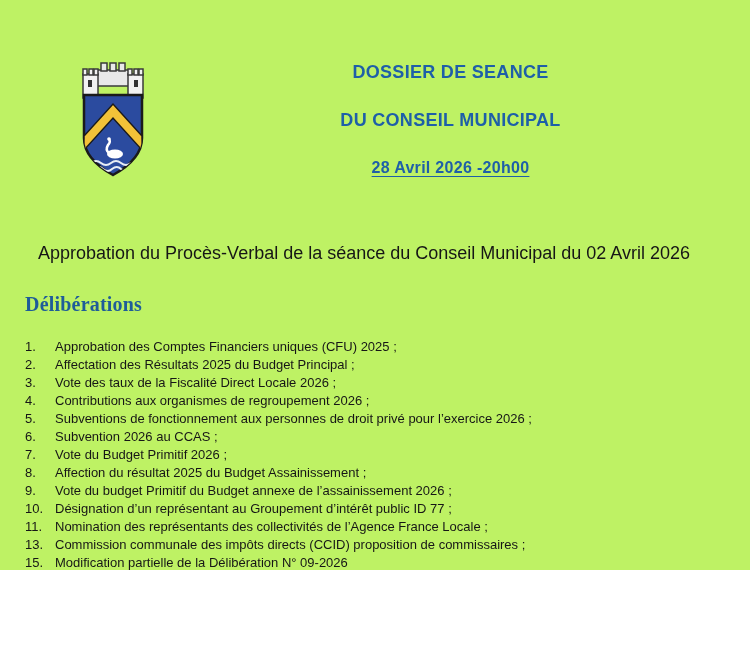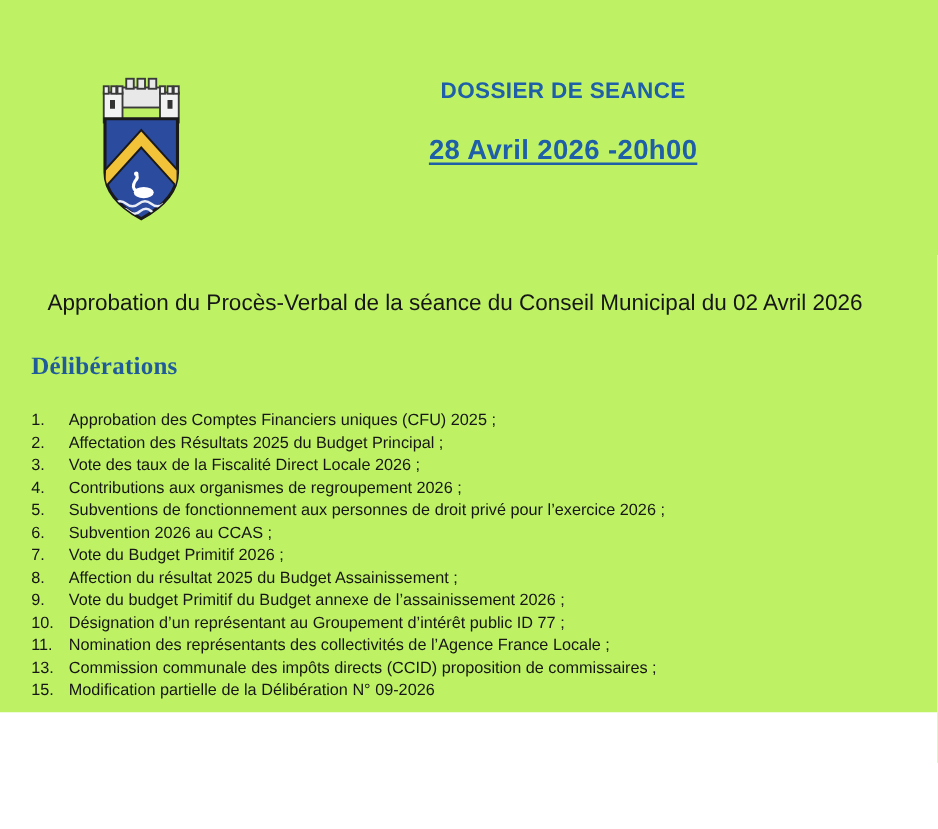--- a/index.html
+++ b/index.html
@@ -32,22 +32,22 @@
   }
   .title-line {
     color: #1E5FA8;
     font-weight: 700;
     font-size: 18px;
     line-height: 28px;
     margin-bottom: 20px;
     letter-spacing: 0.3px;
   }
   .title-line.underlined {
-    font-size: 22px;
-    margin-bottom: 0;
+    font-size: 16px;
+    margin-bottom: 11px;
     text-decoration: underline;
     text-underline-offset: 3px;
   }
   .intro {
     margin: 52px 0 0 38px;
     font-size: 18px;
     color: #161616;
   }
   .intro p {
     margin: 0 0 7px 0;
@@ -128,20 +128,21 @@
           <circle cx="34" cy="81" r="1.8" fill="#ffffff"></circle>
 
           <path d="M16,105 q5,-4 10,0 q5,4 10,0 q5,-4 10,0 q5,4 10,0" fill="none" stroke="#e8edf5" stroke-width="2"></path>
           <path d="M19,111 q5,-4 9,0 q5,4 9,0 q5,-4 9,0 q5,4 9,0" fill="none" stroke="#e8edf5" stroke-width="2"></path>
         </g>
       </svg>
     </div>
 
     <div class="titles">
       <div class="title-line">DOSSIER DE SEANCE</div>
+      <div class="title-line">DU CONSEIL MUNICIPAL</div>
       <div class="title-line underlined">28 Avril 2026 -20h00</div>
     </div>
   </div>
 
   <div class="intro">
     <p>Approbation du Procès-Verbal de la séance du Conseil Municipal du 02 Avril 2026</p>
   </div>
 
   <h2 class="section-heading">Délibérations</h2>
 

